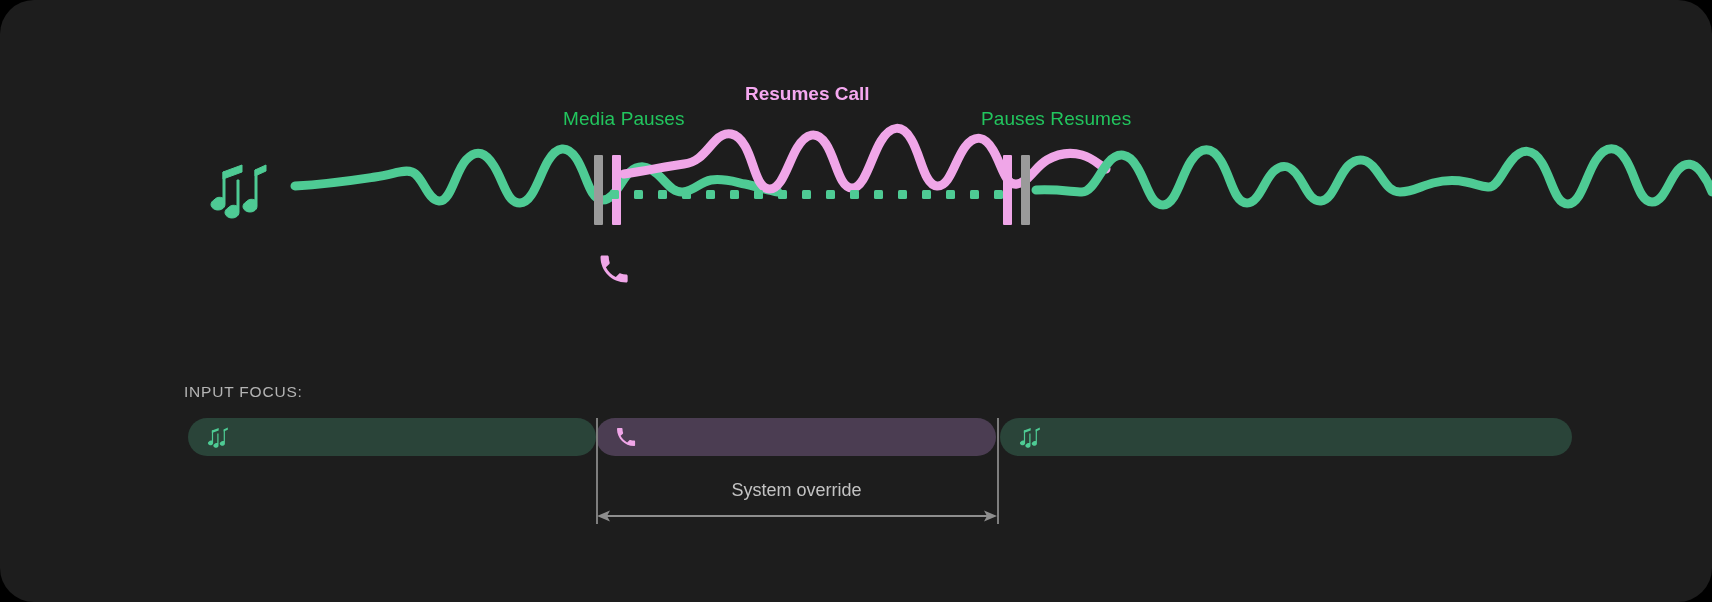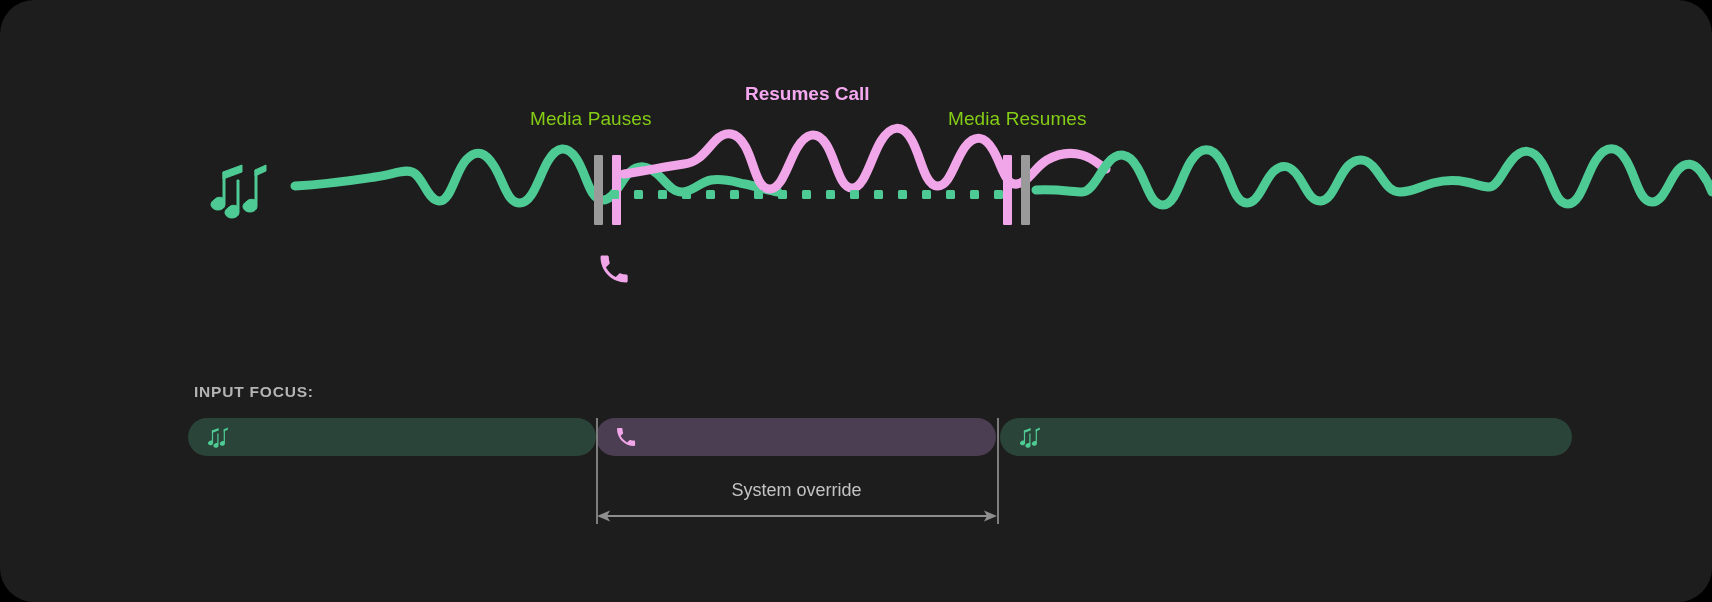--- a/index.html
+++ b/index.html
@@ -31,23 +31,24 @@
     height: 330px;
   }
   .wave-svg {
     position: absolute;
     left: 0; top: 0;
   }
 
   .label {
     position: absolute;
     font-size: 19px;
-    color: #84cc16;
+    color: #22c55e;
     white-space: nowrap;
     letter-spacing: .1px;
+    margin-left: 33px;
   }
   .label-pauses  { left: 530px; top: 108px; }
   .label-resumes { left: 948px; top: 108px; }
   .label-call {
     position: absolute;
     left: 745px; top: 83px;
     font-size: 19px;
     font-weight: 700;
     color: #f5a8f0;
     white-space: nowrap;
@@ -60,23 +61,23 @@
   }
   .icon-phone-big {
     position: absolute;
     left: 596px; top: 250px;
     width: 36px; height: 38px;
   }
 
   
   .focus-label {
     position: absolute;
-    left: 194px; top: 383px;
+    left: 184px; top: 383px;
     font-size: 15.5px;
-    font-weight: 700;
+    font-weight: 400;
     letter-spacing: .8px;
     color: #b4b4b4;
   }
 
   .bar {
     position: absolute;
     top: 418px;
     height: 38px;
     border-radius: 19px;
     display: flex;
@@ -227,21 +228,21 @@
     </svg>
 
     <svg class="icon-phone-big" viewBox="0 0 24 24">
       <path fill="#f0a6e8" d="M6.6,10.8c1.4,2.8,3.8,5.1,6.6,6.6l2.2-2.2c0.3-0.3,0.7-0.4,1-0.2c1.2,0.4,2.4,0.6,3.7,0.6
         c0.6,0,1,0.4,1,1V20c0,0.6-0.4,1-1,1C10.6,21,3,13.4,3,4c0-0.6,0.4-1,1-1h3.5c0.6,0,1,0.4,1,1c0,1.3,0.2,2.5,0.6,3.7
         c0.1,0.3,0,0.7-0.2,1L6.6,10.8z"></path>
     </svg>
 
     <div class="label label-pauses">Media Pauses</div>
     <div class="label-call">Resumes Call</div>
-    <div class="label label-resumes">Media Resumes</div>
+    <div class="label label-resumes">Pauses Resumes</div>
   </div>
 
   <div class="focus-label">INPUT FOCUS:</div>
 
   <div class="bar bar-media-a">
     <svg class="glyph" viewBox="0 0 24 24">
       <g fill="#4ecb94">
         <path d="M3,16.5 a2.6,2.1 0 1,0 4.1,1.7 L7.1,5.5 L5.9,5.5 L5.9,15.6 a2.6,2.1 0 0,0 -2.9,0.9 Z"></path>
         <path d="M5.9,5.5 L12.7,2.9 L12.7,5.4 L5.9,8 Z"></path>
         <path d="M8.4,19 a2.6,2.1 0 1,0 4.1,1.7 L12.5,8.4 L11.3,8.4 L11.3,18.1 a2.6,2.1 0 0,0 -2.9,0.9 Z"></path>

